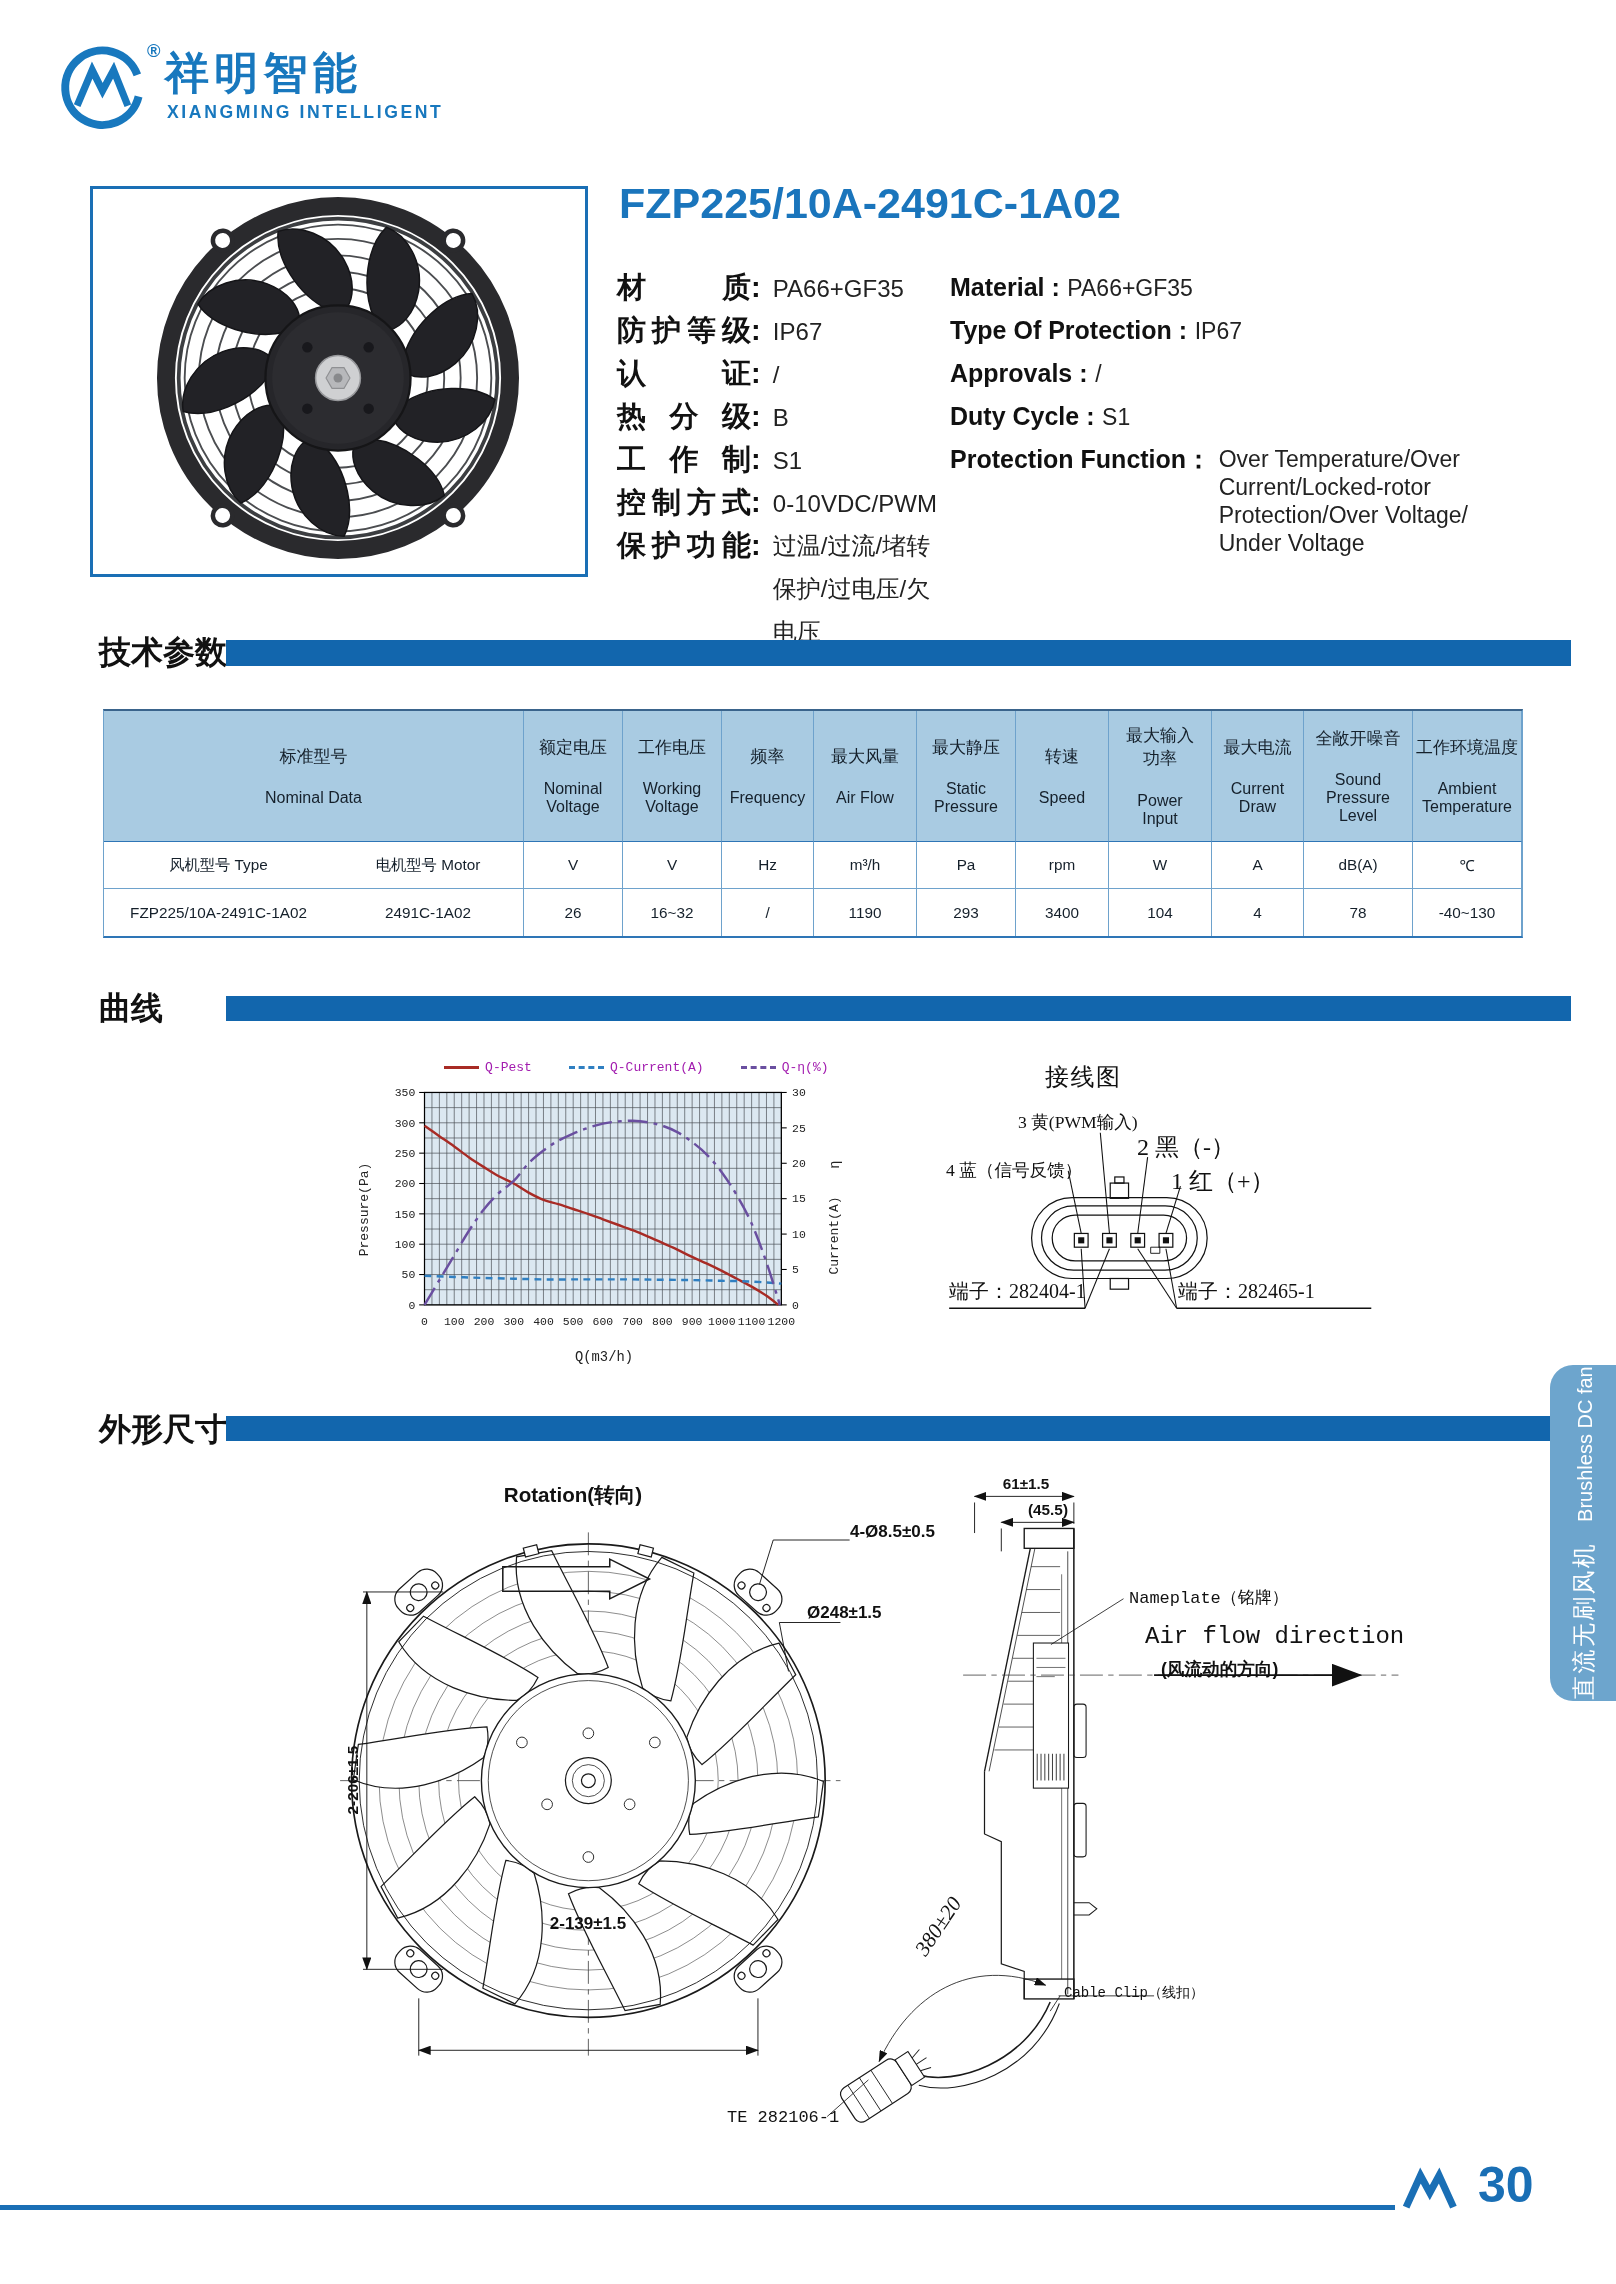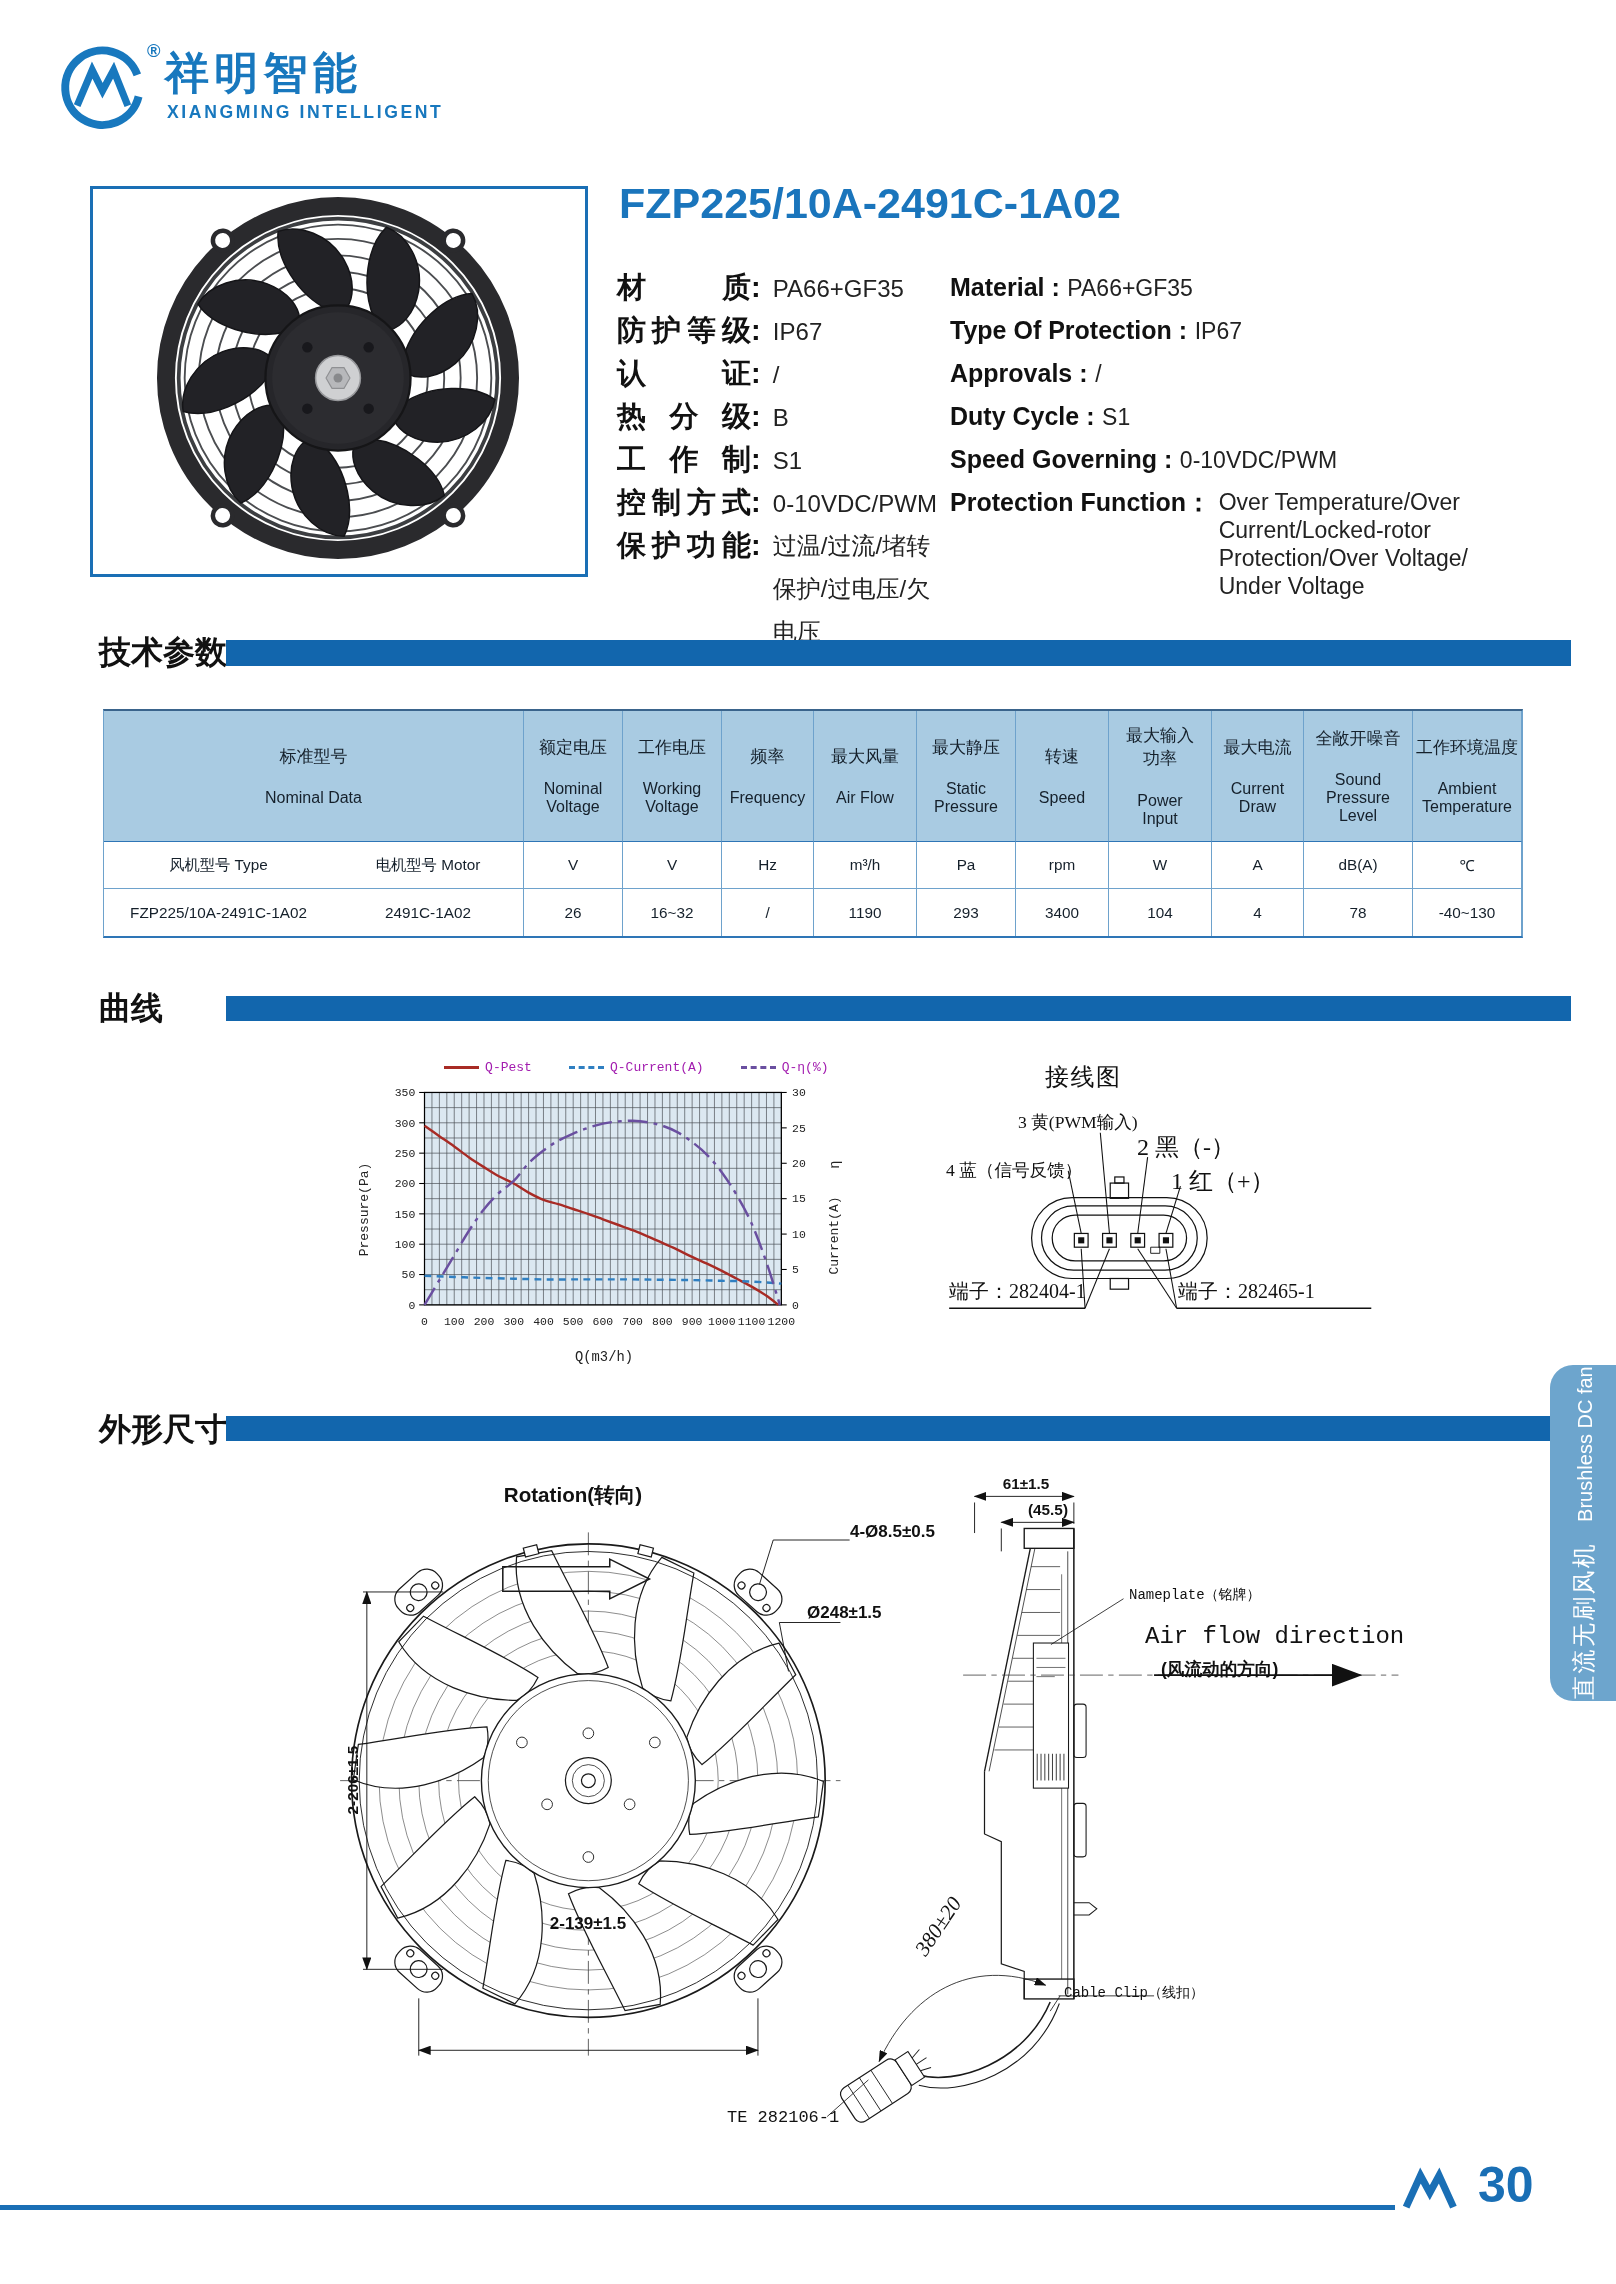--- a/index.html
+++ b/index.html
@@ -139,21 +139,20 @@
         <div>电压</div>
       </span>
     </div>
   </div>
 
   <div class="abs" style="left:950px;top:266px;width:642px;">
     <div class="enrow"><span class="enl">Material :</span><span class="env">PA66+GF35</span></div>
     <div class="enrow"><span class="enl">Type Of Protection :</span><span class="env">IP67</span></div>
     <div class="enrow"><span class="enl">Approvals :</span><span class="env">/</span></div>
     <div class="enrow"><span class="enl">Duty Cycle :</span><span class="env">S1</span></div>
-    <div class="enrow"><span class="enl">Speed Governing :</span><span class="env">0-10VDC/PWM</span></div>
     <div style="white-space:nowrap;">
       <span class="enl" style="line-height:43px;vertical-align:top;">Protection Function：</span><span class="enwrap">
         <div>Over Temperature/Over</div>
         <div>Current/Locked-rotor</div>
         <div>Protection/Over Voltage/</div>
         <div>Under Voltage</div>
       </span>
     </div>
   </div>
 
@@ -645,21 +644,21 @@
     </g>
   </svg>
 
   <div class="abs cadb" style="left:489px;top:1481px;width:168px;text-align:center;font-size:20.6px;">Rotation(转向)</div>
   <div class="abs cadb" style="left:850px;top:1522px;">4-Ø8.5±0.5</div>
   <div class="abs cadb" style="left:807px;top:1603px;">Ø248±1.5</div>
   <div class="abs cadb" style="left:292px;top:1771px;width:122px;text-align:center;transform:rotate(-90deg);font-size:15.3px;">2-206±1.5</div>
   <div class="abs cadb" style="left:527px;top:1914px;width:122px;text-align:center;">2-139±1.5</div>
   <div class="abs cadb" style="left:980px;top:1475px;width:92px;text-align:center;font-size:15.3px;">61±1.5</div>
   <div class="abs cadb" style="left:1006px;top:1501px;width:84px;text-align:center;font-size:15.3px;">(45.5)</div>
-  <div class="abs cad" style="left:1129px;top:1586px;font-size:14px;">Nameplate（铭牌）</div>
+  <div class="abs cad" style="left:1129px;top:1586px;font-size:17px;">Nameplate（铭牌）</div>
   <div class="abs cad" style="left:1145px;top:1623px;font-size:24px;">Air flow direction</div>
   <div class="abs cadb" style="left:1161px;top:1657px;font-size:17.6px;">(风流动的方向)</div>
   <div class="abs cads" style="left:906px;top:1914px;font-size:21.4px;font-style:italic;transform:rotate(-56deg);">380±20</div>
   <div class="abs cad" style="left:1064px;top:1984px;font-size:14px;">Cable Clip（线扣）</div>
   <div class="abs cad" style="left:727px;top:2108px;font-size:17px;">TE 282106-1</div>
 
   <div class="abs side-tab" style="left:1550px;top:1365px;width:67px;height:336px;"></div>
   <div class="abs tabtext" style="left:1550px;top:1701px;">
     <span class="tcn">直流无刷风机</span><span class="ten">Brushless DC fan</span>
   </div>

